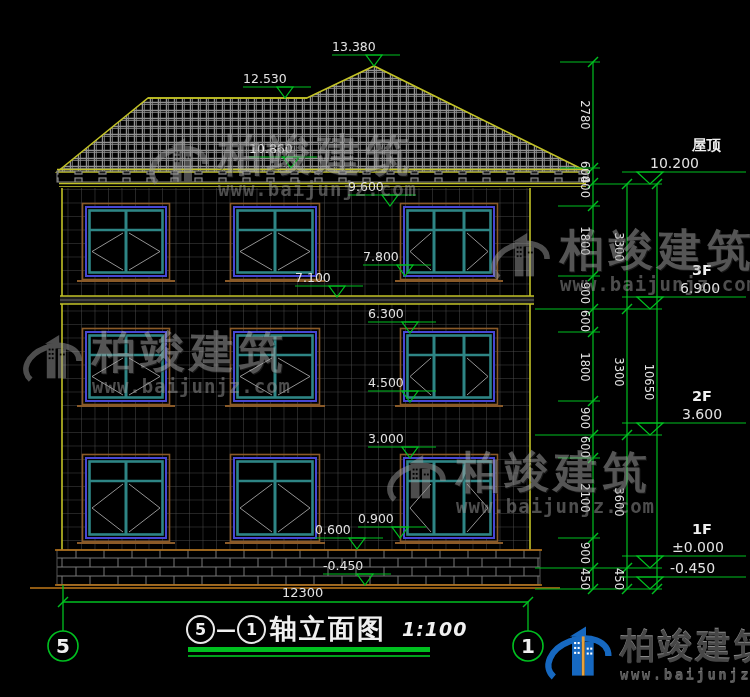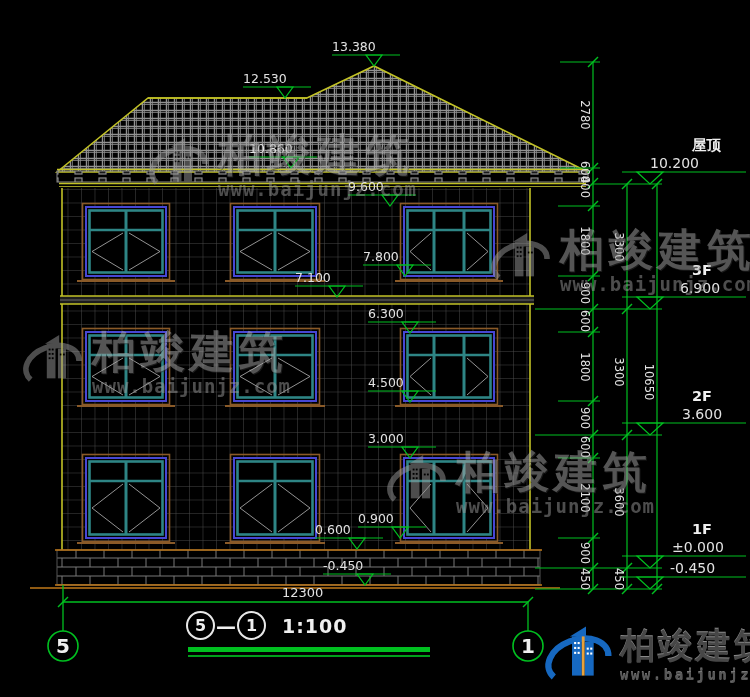--- a/index.html
+++ b/index.html
@@ -15,21 +15,21 @@
   .wm-small{font-size:19px;font-weight:bold;color:#9a9a9a;letter-spacing:1px;margin-top:1px;
             font-family:"DejaVu Sans Mono","DejaVu Sans",monospace;}
 
   
   .title-block{position:absolute;left:186px;top:611px;display:flex;align-items:center;
                color:#f0f0f0;font-weight:bold;}
   .circ{display:inline-flex;align-items:center;justify-content:center;width:25px;height:25px;
         border:2px solid #e8e8e8;border-radius:50%;font-size:16px;color:#f0f0f0;}
   .tdash{font-size:20px;margin:0 1px;}
   .tname{font-size:27px;letter-spacing:2px;margin-left:4px;}
-  .tscale{font-size:19px;margin-left:16px;letter-spacing:1px;}
+  .tscale{font-size:19px;margin-left:16px;letter-spacing:1px;font-style:italic;}
   .title-underline-thick{position:absolute;left:188px;top:647px;width:242px;height:5px;background:#00c020;}
   .title-underline-thin{position:absolute;left:188px;top:655px;width:242px;height:2px;background:#00a01a;}
 
   
   .footer-logo{position:absolute;left:544px;top:620px;display:flex;align-items:center;gap:6px;}
   .fl-text{display:flex;flex-direction:column;}
   .fl-brand{font-size:35px;font-weight:bold;color:#474747;letter-spacing:3px;line-height:1.0;
             text-shadow:0 -1px 0 #8a8a8a,1px 1px 1px #000;}
   .fl-url{font-size:14px;font-weight:bold;color:#585858;letter-spacing:2.5px;margin-top:3px;
           text-shadow:0 -1px 0 #777;font-family:"DejaVu Sans Mono","DejaVu Sans",monospace;}
@@ -445,20 +445,21 @@
           <div class="wm-big">柏竣建筑</div>
        <div class="wm-small">www.baijunjz.com</div>
         </div>
       </div>
     </div>
 
   <div class="title-block">
     <span class="circ">5</span>
     <span class="tdash">—</span>
     <span class="circ">1</span>
+    <span class="tname">轴立面图</span>
     <span class="tscale">1:100</span>
   </div>
   <div class="title-underline-thick"></div>
   <div class="title-underline-thin"></div>
 
   <div class="footer-logo">
     <svg width="70" height="72" viewBox="0 0 100 100">
       <path d="M14,80 A44,30 -18 1 1 92,50" fill="none" stroke="#1668c0" stroke-width="9"></path>
       <polygon points="37,22 60,8 60,22" fill="#1668c0"></polygon>
       <rect x="40" y="22" width="14" height="56" fill="#1668c0"></rect>

